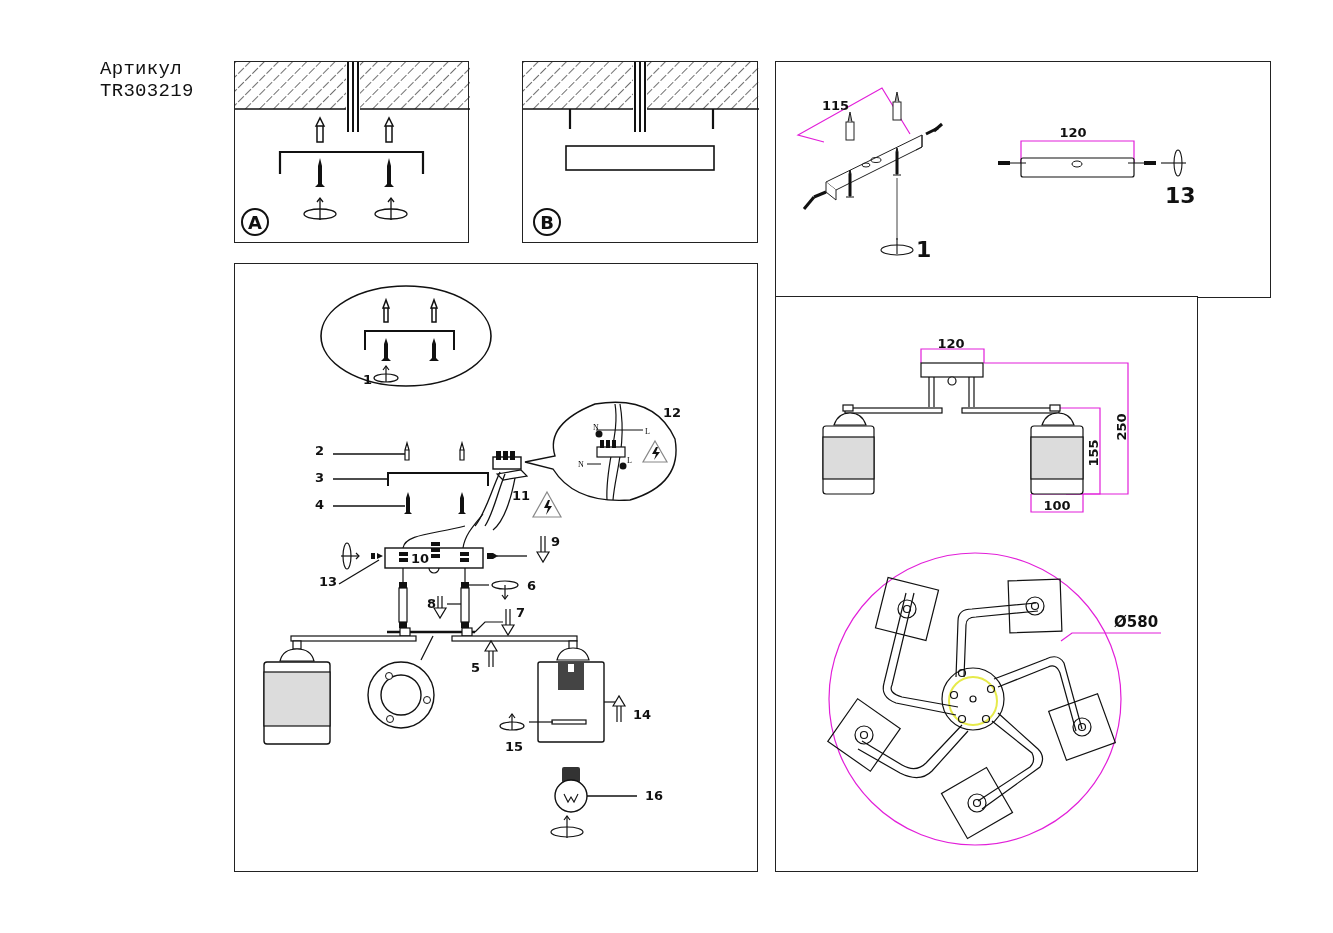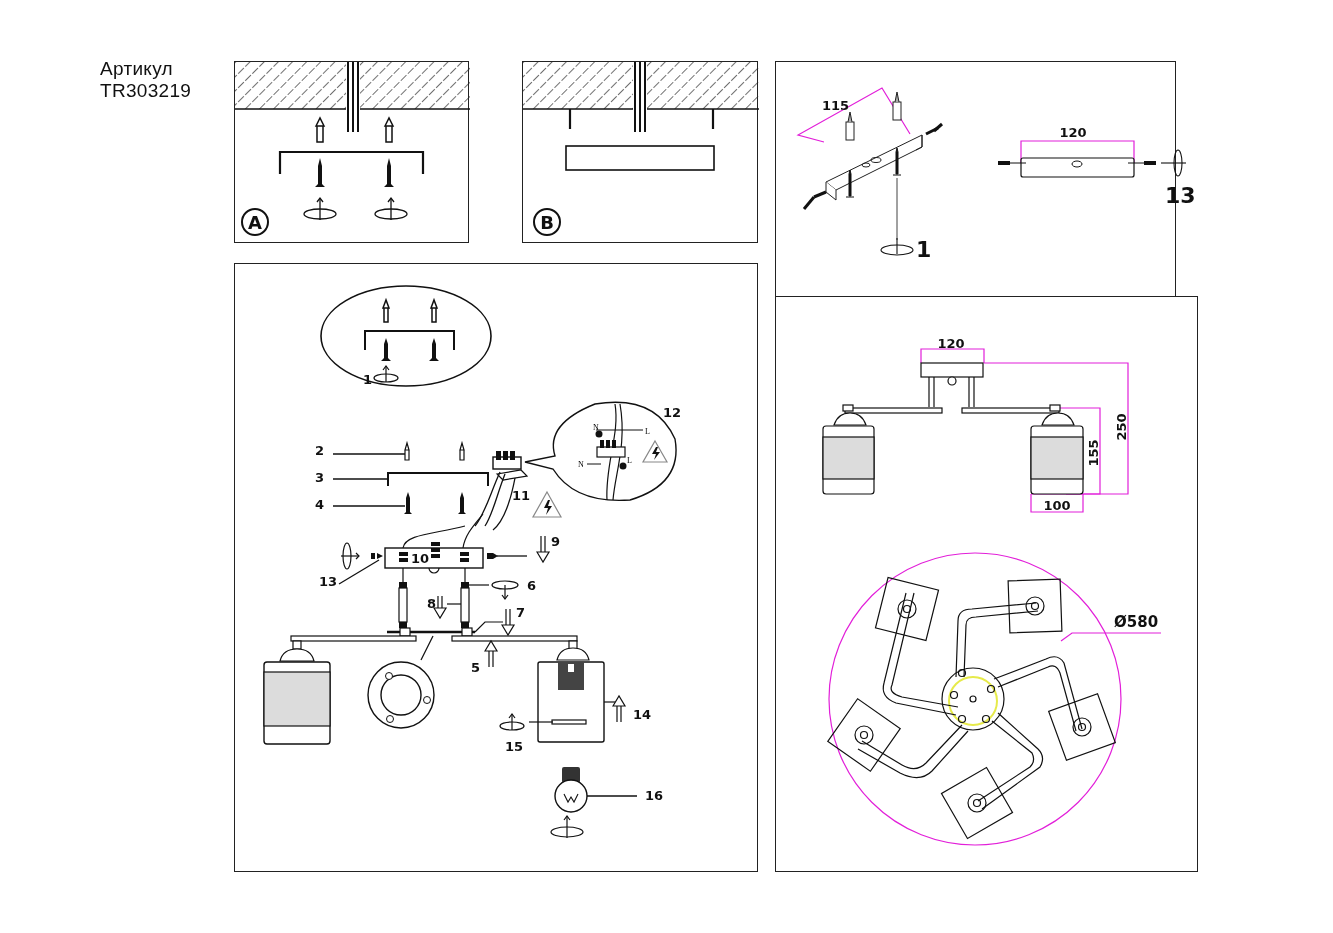--- a/index.html
+++ b/index.html
@@ -1,17 +1,17 @@
 <!DOCTYPE html>
 <html><head>
 <meta charset="utf-8">
 <style>
   html,body{margin:0;padding:0;background:#fff;}
   body{width:1333px;height:933px;position:relative;overflow:hidden;font-family:"Liberation Sans",sans-serif;color:#111;}
-  .article{position:absolute;left:100px;top:58px;font-size:19px;line-height:22px;letter-spacing:0.3px;font-family:Liberation Sans, sans-serif;}
+  .article{position:absolute;left:100px;top:58px;font-size:19px;line-height:22px;letter-spacing:0.3px;font-family:Liberation Mono, monospace;}
   .panel{position:absolute;border:1.6px solid #222;box-sizing:border-box;background:#fff;}
   svg{position:absolute;left:0;top:0;overflow:visible;}
   .lbl{font-family:"DejaVu Sans",sans-serif;font-weight:bold;fill:#111;}
   .dim{font-family:"DejaVu Sans",sans-serif;font-weight:bold;fill:#111;}
   .blk{stroke:#111;fill:none;}
   .mag{stroke:#e21fd9;fill:none;stroke-width:1.2;}
 </style>
 </head>
 <body>
 
@@ -245,21 +245,21 @@
     <line x1="352" y1="532" x2="402" y2="532" stroke="#111" stroke-width="1.3"></line>
     <text x="410" y="536" font-size="13" class="lbl">16</text>
     <g stroke="#111" fill="none" stroke-width="1.2">
       <ellipse cx="332" cy="568" rx="16" ry="5"></ellipse>
         <line x1="332" y1="574" x2="332" y2="552"></line>
         <path d="M329 556 l3 -4 l3 4"></path>
     </g>
   </svg>
 </div>
 
-<div class="panel" style="left:775px;top:61px;width:401px;height:237px;">
+<div class="panel" style="left:775px;top:61px;width:496px;height:237px;">
   <svg width="423" height="237">
     <path d="M48 80 L22 73 L106 26 L134 72" class="mag"></path>
     <text x="46" y="48" font-size="13" class="dim">115</text>
     <g>
       <path d="M50 120 L146 73 L146 85 L60 128 Z" fill="#fff" stroke="#222" stroke-width="1"></path>
       <path d="M50 120 L50 130 L60 138 L60 128" fill="#fff" stroke="#222" stroke-width="1"></path>
       <path d="M146 73 L146 85 L140 88" fill="none" stroke="#222" stroke-width="1"></path>
       <ellipse cx="90" cy="103" rx="4" ry="2" fill="none" stroke="#222"></ellipse>
       <ellipse cx="100" cy="98" rx="5" ry="2.5" fill="none" stroke="#222"></ellipse>
       <line x1="38" y1="135" x2="50" y2="130" stroke="#111" stroke-width="3"></line>

